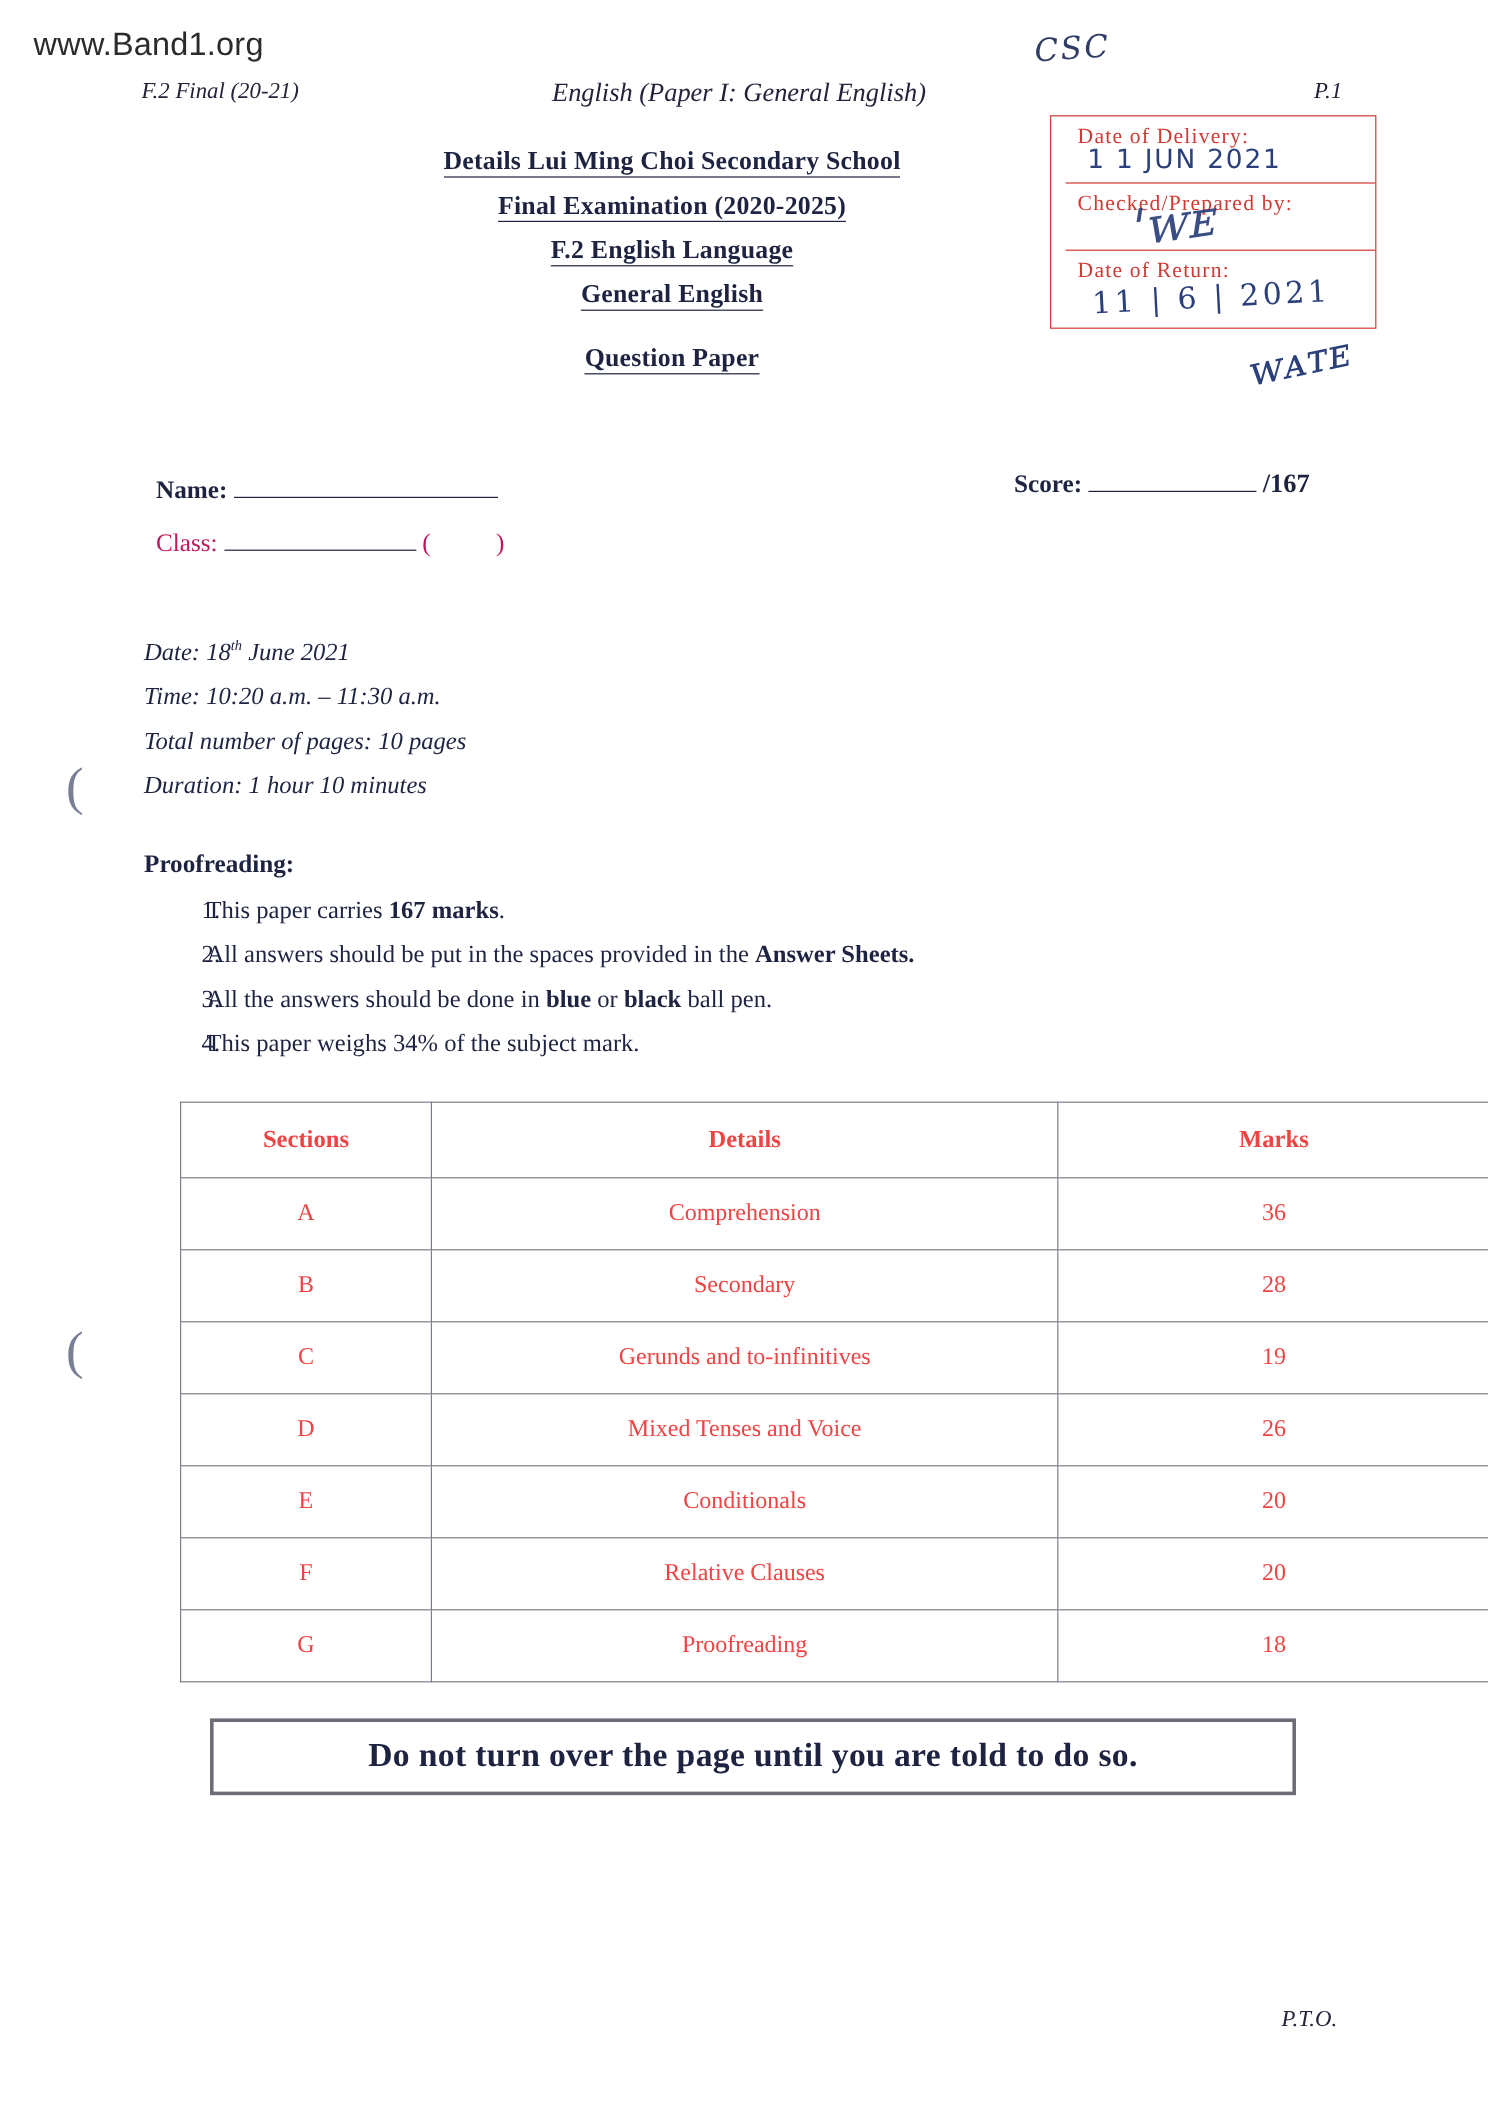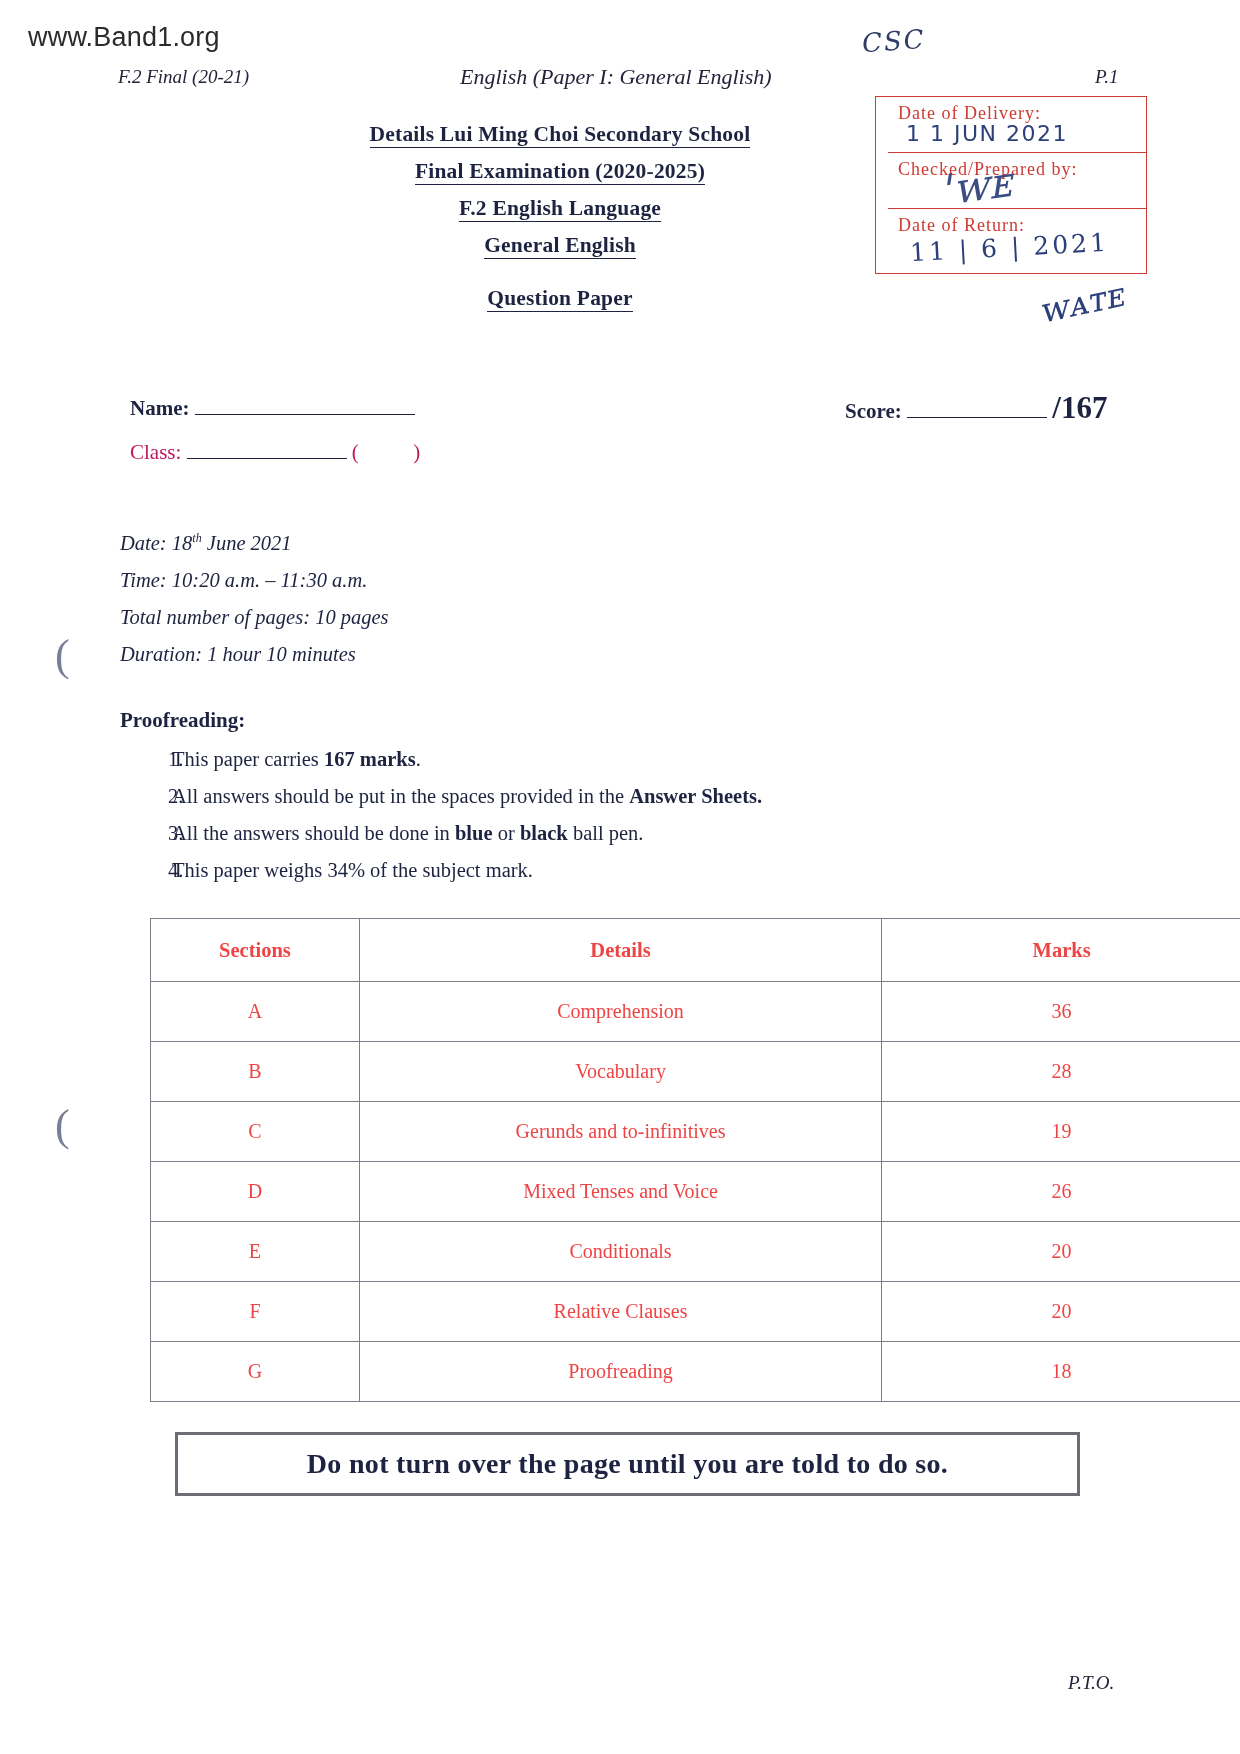--- a/index.html
+++ b/index.html
@@ -185,21 +185,21 @@
   }
   .score-line {
     position: absolute;
     top: 390px;
     left: 845px;
     font-size: 21px;
     font-weight: bold;
     color: #1d2340;
   }
   .score-line .total {
-    font-size: 31px;
+    font-size: 22px;
   }
 
   
   .meta {
     position: absolute;
     top: 520px;
     left: 120px;
     font-style: italic;
     font-size: 20.5px;
     color: #1d2340;
@@ -396,21 +396,21 @@
       </tr>
     </thead>
     <tbody>
       <tr>
         <td>A</td>
         <td>Comprehension</td>
         <td>36</td>
       </tr>
       <tr>
         <td>B</td>
-        <td>Vocabulary</td>
+        <td>Secondary</td>
         <td>28</td>
       </tr>
       <tr>
         <td>C</td>
         <td>Gerunds and to-infinitives</td>
         <td>19</td>
       </tr>
       <tr>
         <td>D</td>
         <td>Mixed Tenses and Voice</td>

